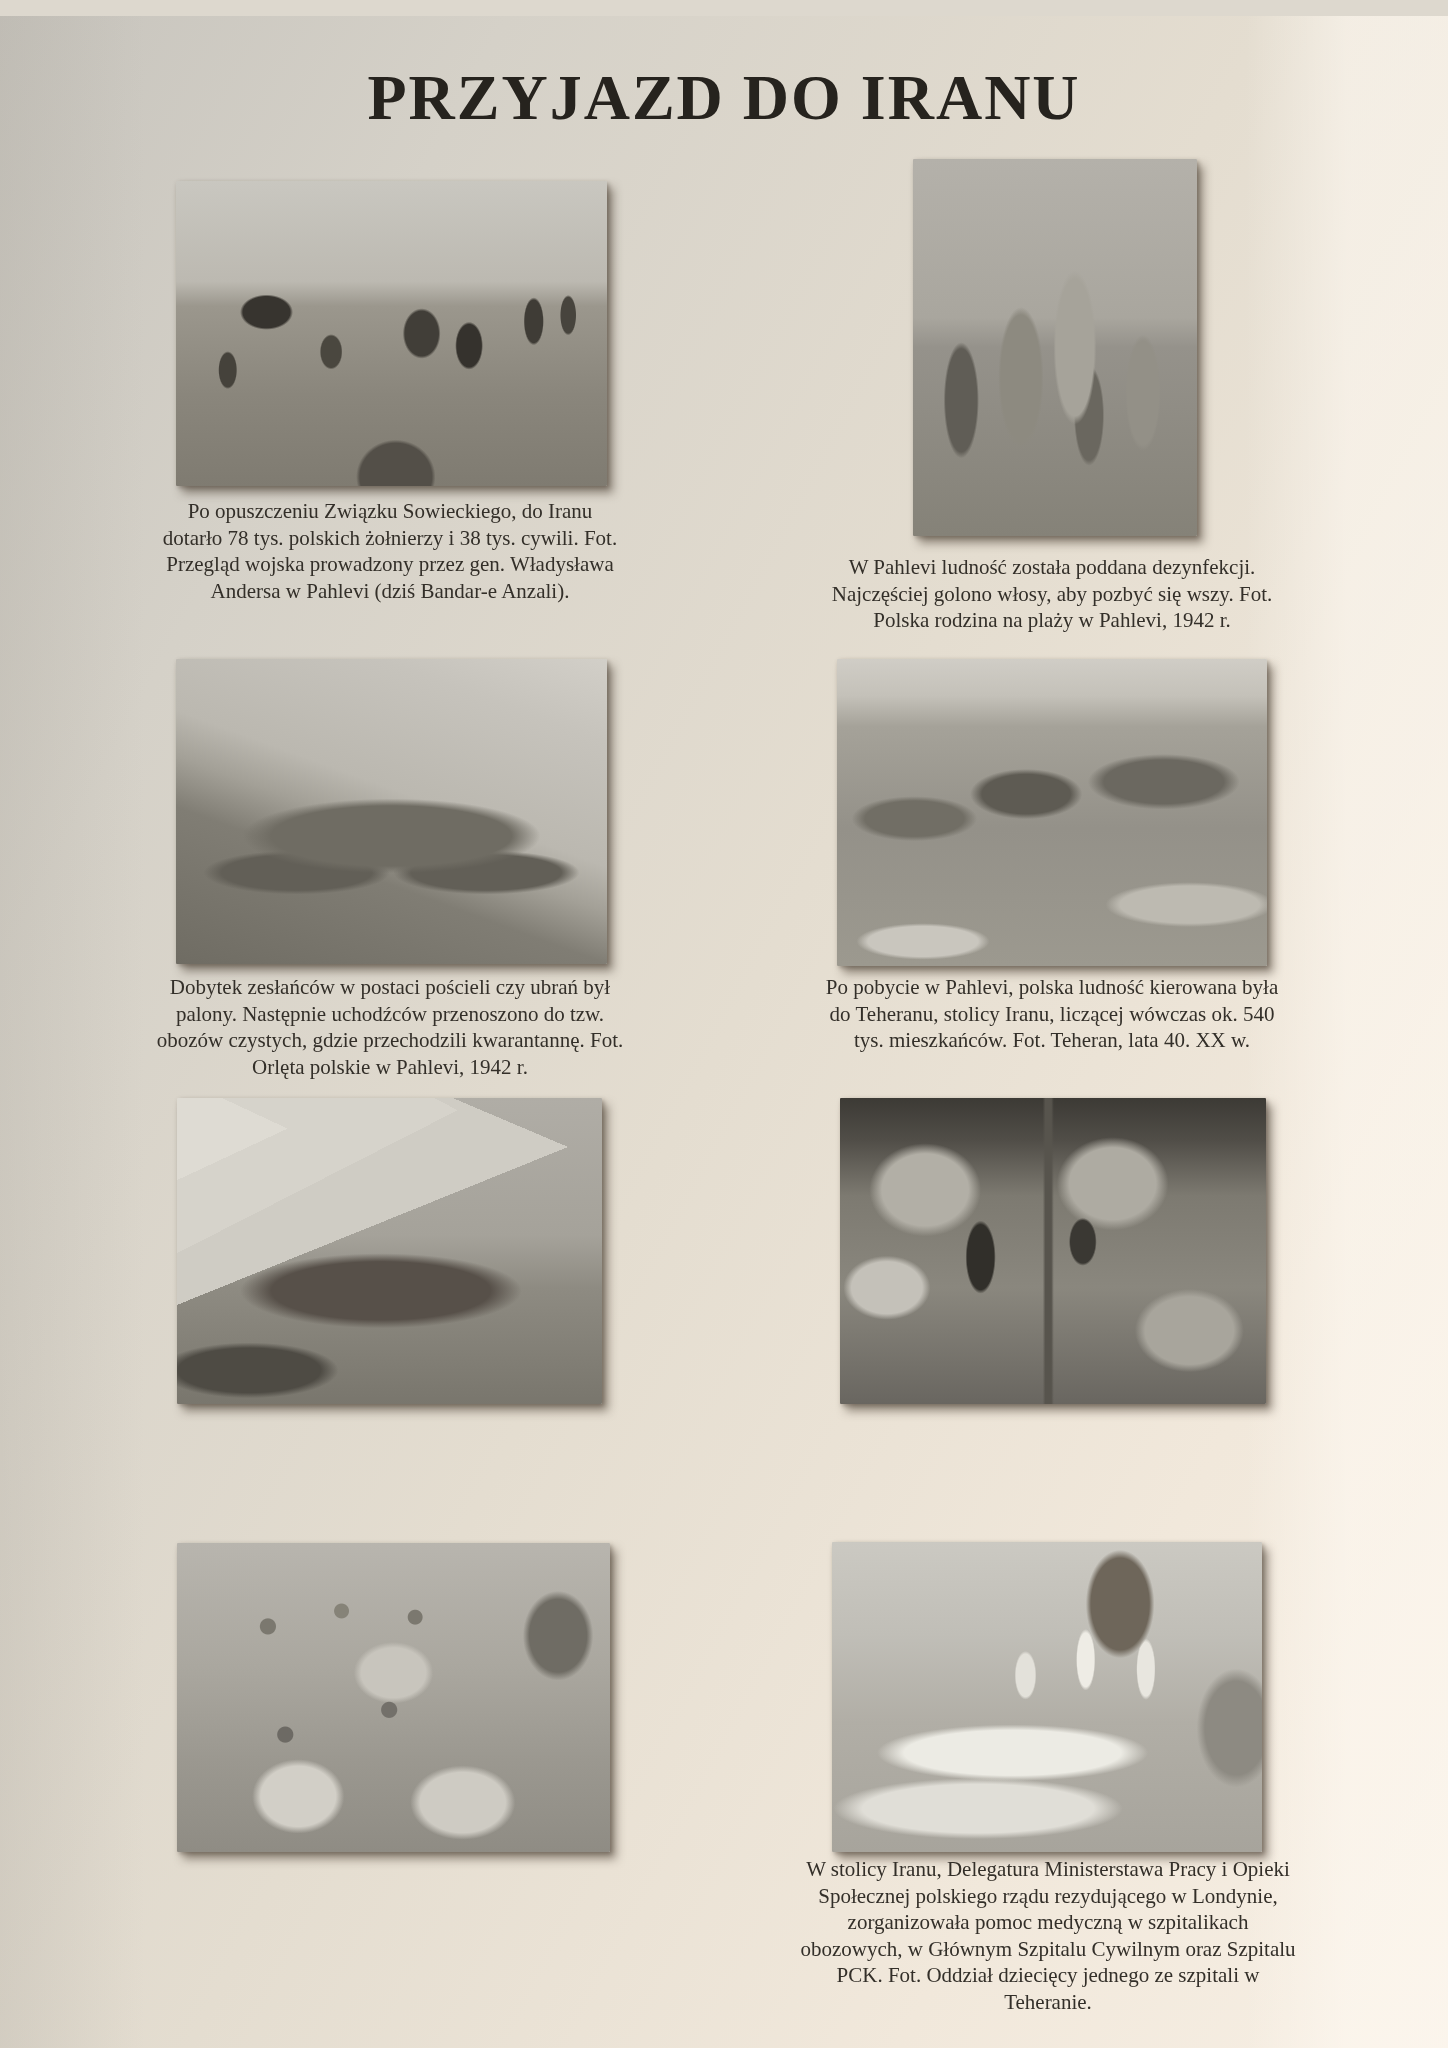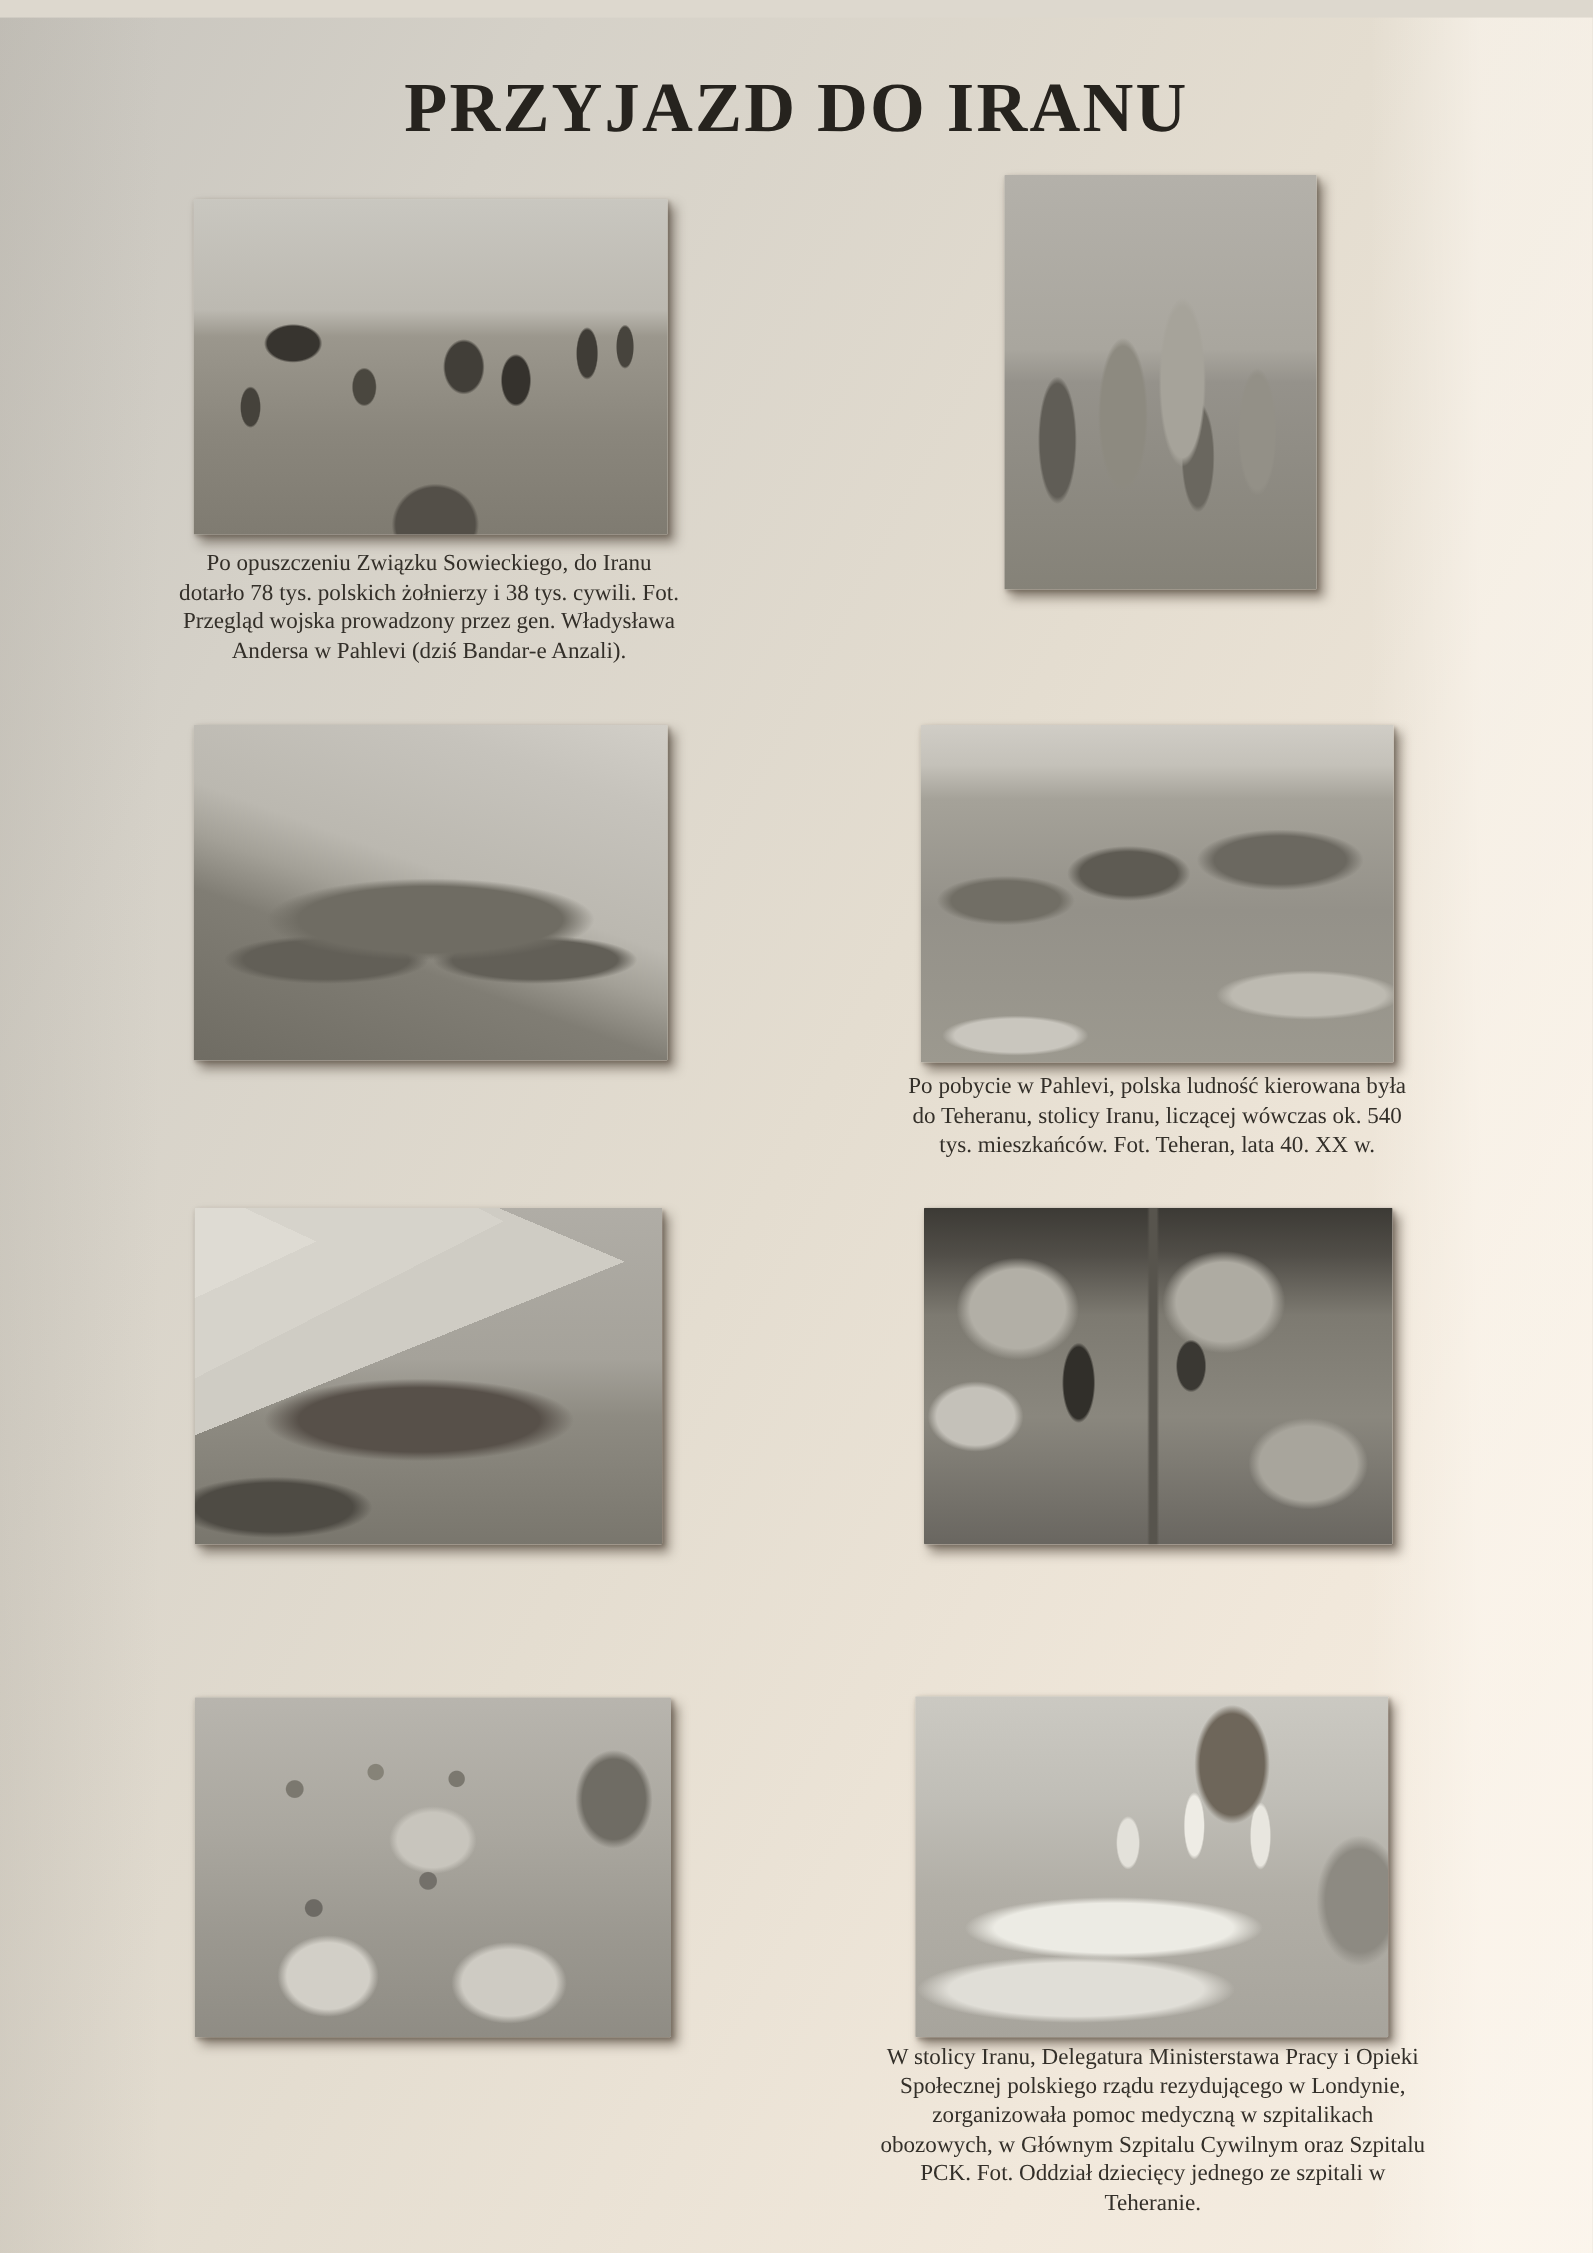--- a/index.html
+++ b/index.html
@@ -144,22 +144,24 @@
 <body>
 
 <div class="page">
 
   <h1 class="page-title">PRZYJAZD DO IRANU</h1>
 
   <div class="photo ph1" role="img" aria-label="Przegląd wojska prowadzony przez gen. Władysława Andersa na plaży w Pahlevi"></div>
   <div class="caption cap1">Po opuszczeniu Związku Sowieckiego, do Iranu dotarło 78 tys. polskich żołnierzy i 38 tys. cywili. Fot. Przegląd wojska prowadzony przez gen. Władysława Andersa w Pahlevi (dziś Bandar-e Anzali).</div>
 
   <div class="photo ph2" role="img" aria-label="Polska rodzina na plaży w Pahlevi, 1942 r."></div>
+  <div class="caption cap2">W Pahlevi ludność została poddana dezynfekcji. Najczęściej golono włosy, aby pozbyć się wszy. Fot. Polska rodzina na plaży w Pahlevi, 1942 r.</div>
 
   <div class="photo ph3" role="img" aria-label="Orlęta polskie w Pahlevi, 1942 r. — grupa dzieci na plaży"></div>
+  <div class="caption cap3">Dobytek zesłańców w postaci pościeli czy ubrań był palony. Następnie uchodźców przenoszono do tzw. obozów czystych, gdzie przechodzili kwarantannę. Fot. Orlęta polskie w Pahlevi, 1942 r.</div>
 
   <div class="photo ph4" role="img" aria-label="Panorama Teheranu, lata 40. XX w."></div>
   <div class="caption cap4">Po pobycie w Pahlevi, polska ludność kierowana była do Teheranu, stolicy Iranu, liczącej wówczas ok. 540 tys. mieszkańców. Fot. Teheran, lata 40. XX w.</div>
 
   <div class="photo ph5" role="img" aria-label="Mieszkańcy jednego z obozów dla polskiej ludności cywilnej wśród namiotów"></div>
 
   <div class="photo ph6" role="img" aria-label="Wnętrze namiotu w jednym z obozów w Teheranie"></div>
 
   <div class="photo ph7" role="img" aria-label="Pacjenci i personel jednego ze szpitali w Teheranie"></div>
 

